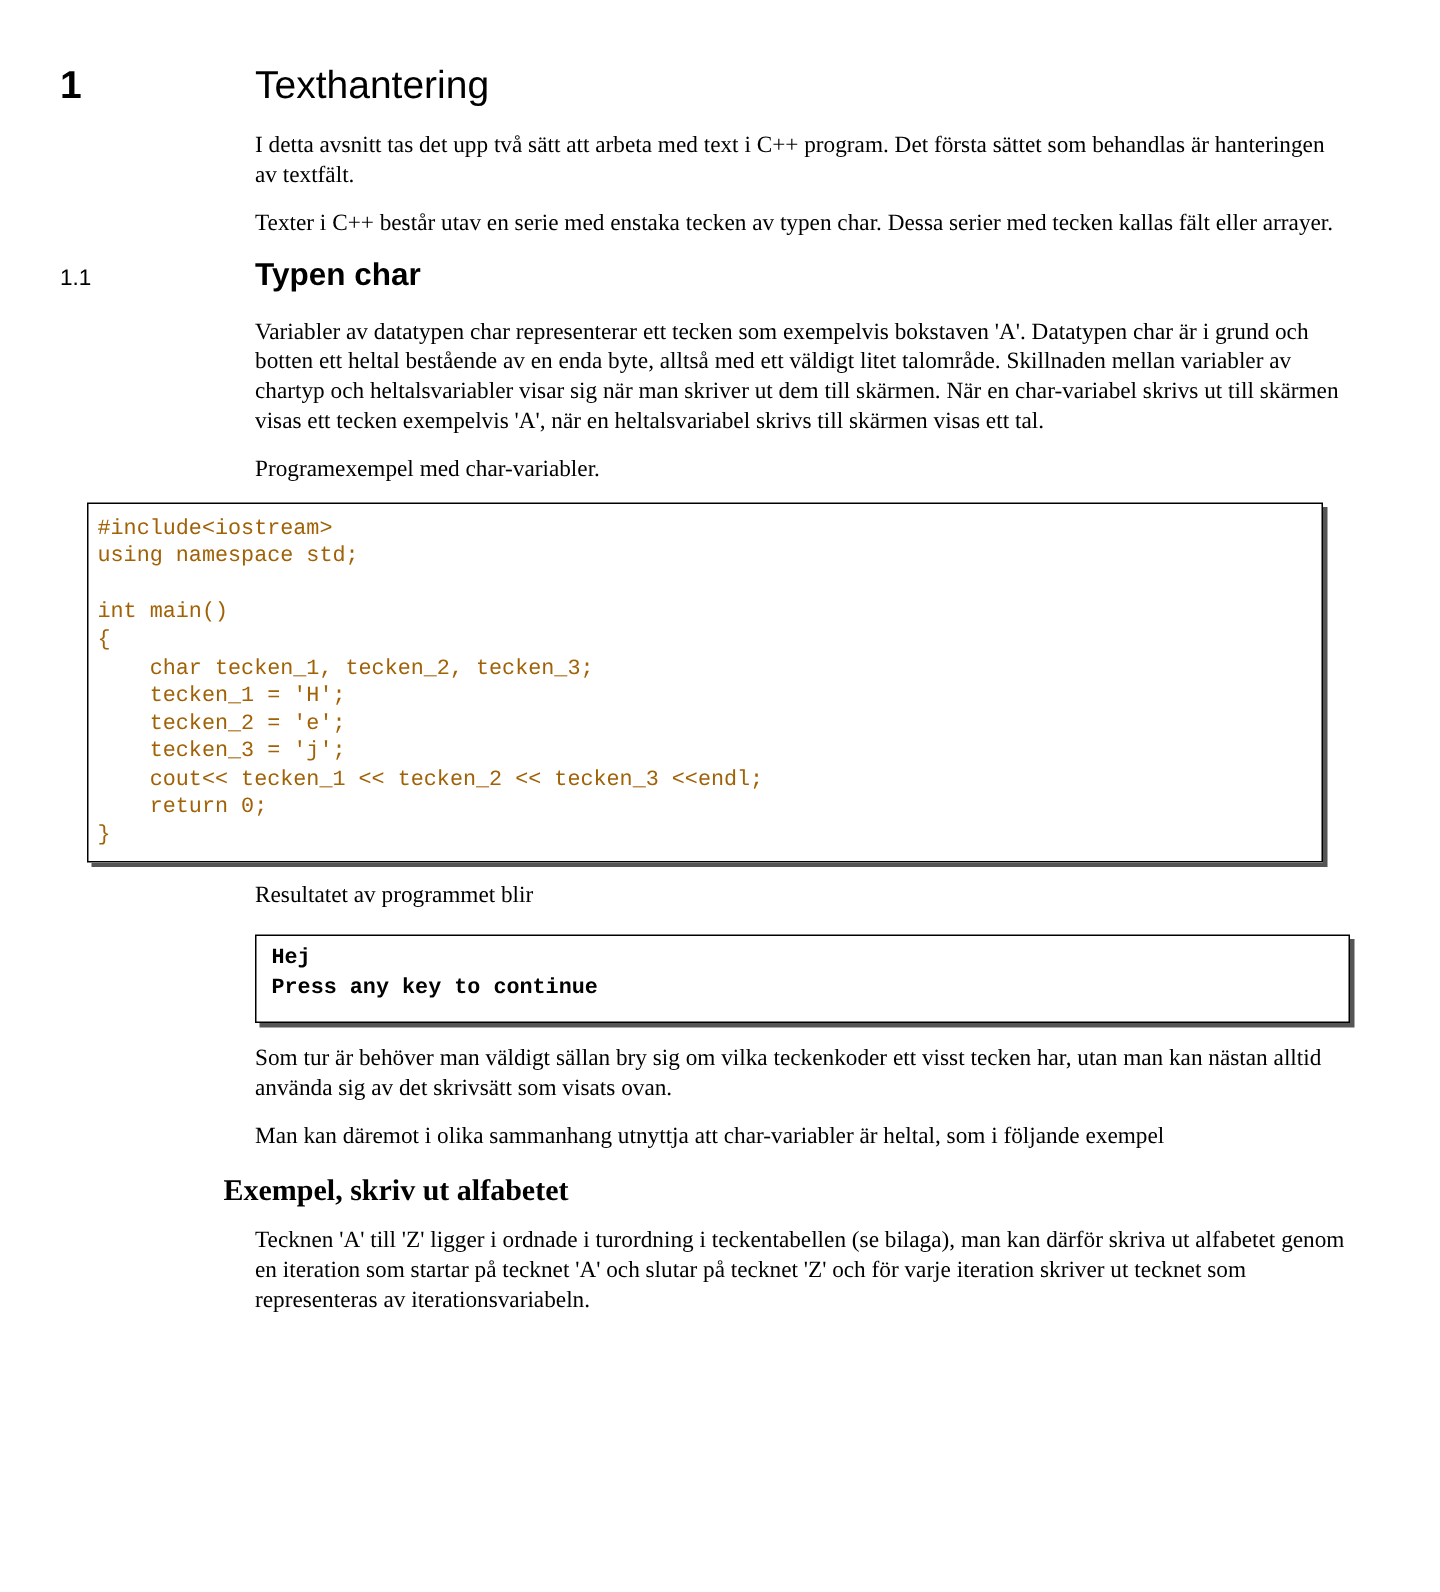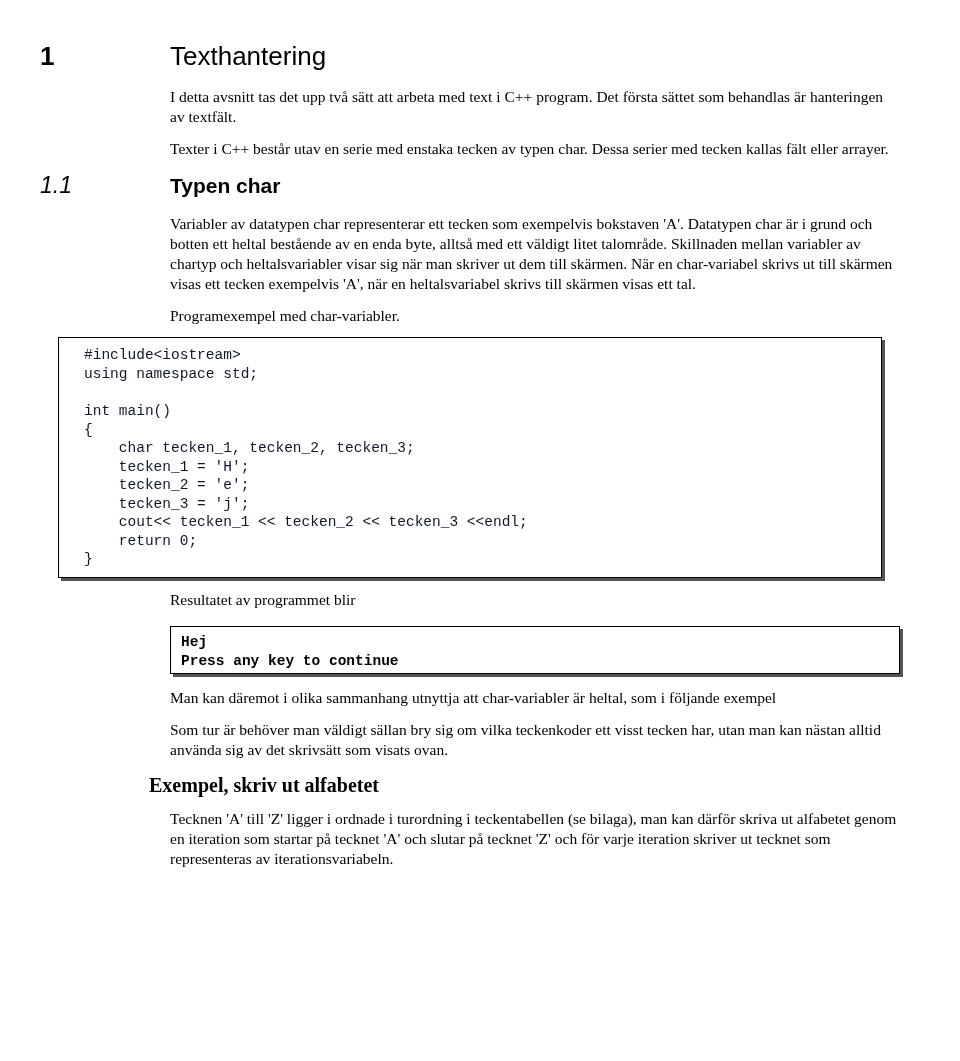--- a/index.html
+++ b/index.html
@@ -21,50 +21,49 @@
     font-weight: bold;
     width: 130px;
     font-family: Arial, Helvetica, sans-serif;
   }
   .h1-title {
     font-size: 26px;
     font-weight: normal;
     font-family: Arial, Helvetica, sans-serif;
   }
   .h2-num {
-    font-size: 23px;
+    font-size: 15px;
     width: 130px;
     font-family: Arial, Helvetica, sans-serif;
-    font-style: italic;
   }
   .h2-title {
     font-size: 21px;
     font-family: Arial, Helvetica, sans-serif;
     font-weight: bold;
   }
   .para {
     margin: 0 0 12px 130px;
     text-align: left;
   }
   .code-box {
     margin: 8px 18px 12px 18px;
     border: 1px solid #000;
     box-shadow: 3px 3px 0 #555;
-    padding: 8px 25px;
+    padding: 8px 6px;
     font-family: 'Courier New', Courier, monospace;
     font-size: 14.5px;
     line-height: 1.28;
     white-space: pre;
-    color: #0f172a;
+    color: #a16207;
   }
   .output-box {
     margin: 6px 0 14px 0;
     border: 1px solid #000;
     box-shadow: 3px 3px 0 #555;
-    padding: 6px 10px 1px 10px;
+    padding: 6px 10px 12px 10px;
     font-family: 'Courier New', Courier, monospace;
     font-size: 14.5px;
     line-height: 1.35;
     white-space: pre;
     font-weight: bold;
     color: #000;
   }
   .section-inner {
     margin-left: 130px;
   }
@@ -104,19 +103,19 @@
     tecken_2 = 'e';
     tecken_3 = 'j';
     cout&lt;&lt; tecken_1 &lt;&lt; tecken_2 &lt;&lt; tecken_3 &lt;&lt;endl;
     return 0;
 }</div>
 
 <div class="section-inner">
   <p style="margin:0 0 16px 0;">Resultatet av programmet blir</p>
   <div class="output-box">Hej
 Press any key to continue</div>
+  <p style="margin:0 0 12px 0;">Som tur är behöver man väldigt sällan bry sig om vilka teckenkoder ett visst tecken har, utan man kan nästan alltid använda sig av det skrivsätt som visats ovan.</p>
   <p style="margin:0 0 12px 0;">Man kan däremot i olika sammanhang utnyttja att char-variabler är heltal, som i följande exempel</p>
-  <p style="margin:0 0 12px 0;">Som tur är behöver man väldigt sällan bry sig om vilka teckenkoder ett visst tecken har, utan man kan nästan alltid använda sig av det skrivsätt som visats ovan.</p>
 </div>
 
 <div class="h3">Exempel, skriv ut alfabetet</div>
 
 <p class="para">Tecknen 'A' till 'Z' ligger i ordnade i turordning i teckentabellen (se bilaga), man kan därför skriva ut alfabetet genom en iteration som startar på tecknet 'A' och slutar på tecknet 'Z' och för varje iteration skriver ut tecknet som representeras av iterationsvariabeln.</p>
 
 </body></html>

